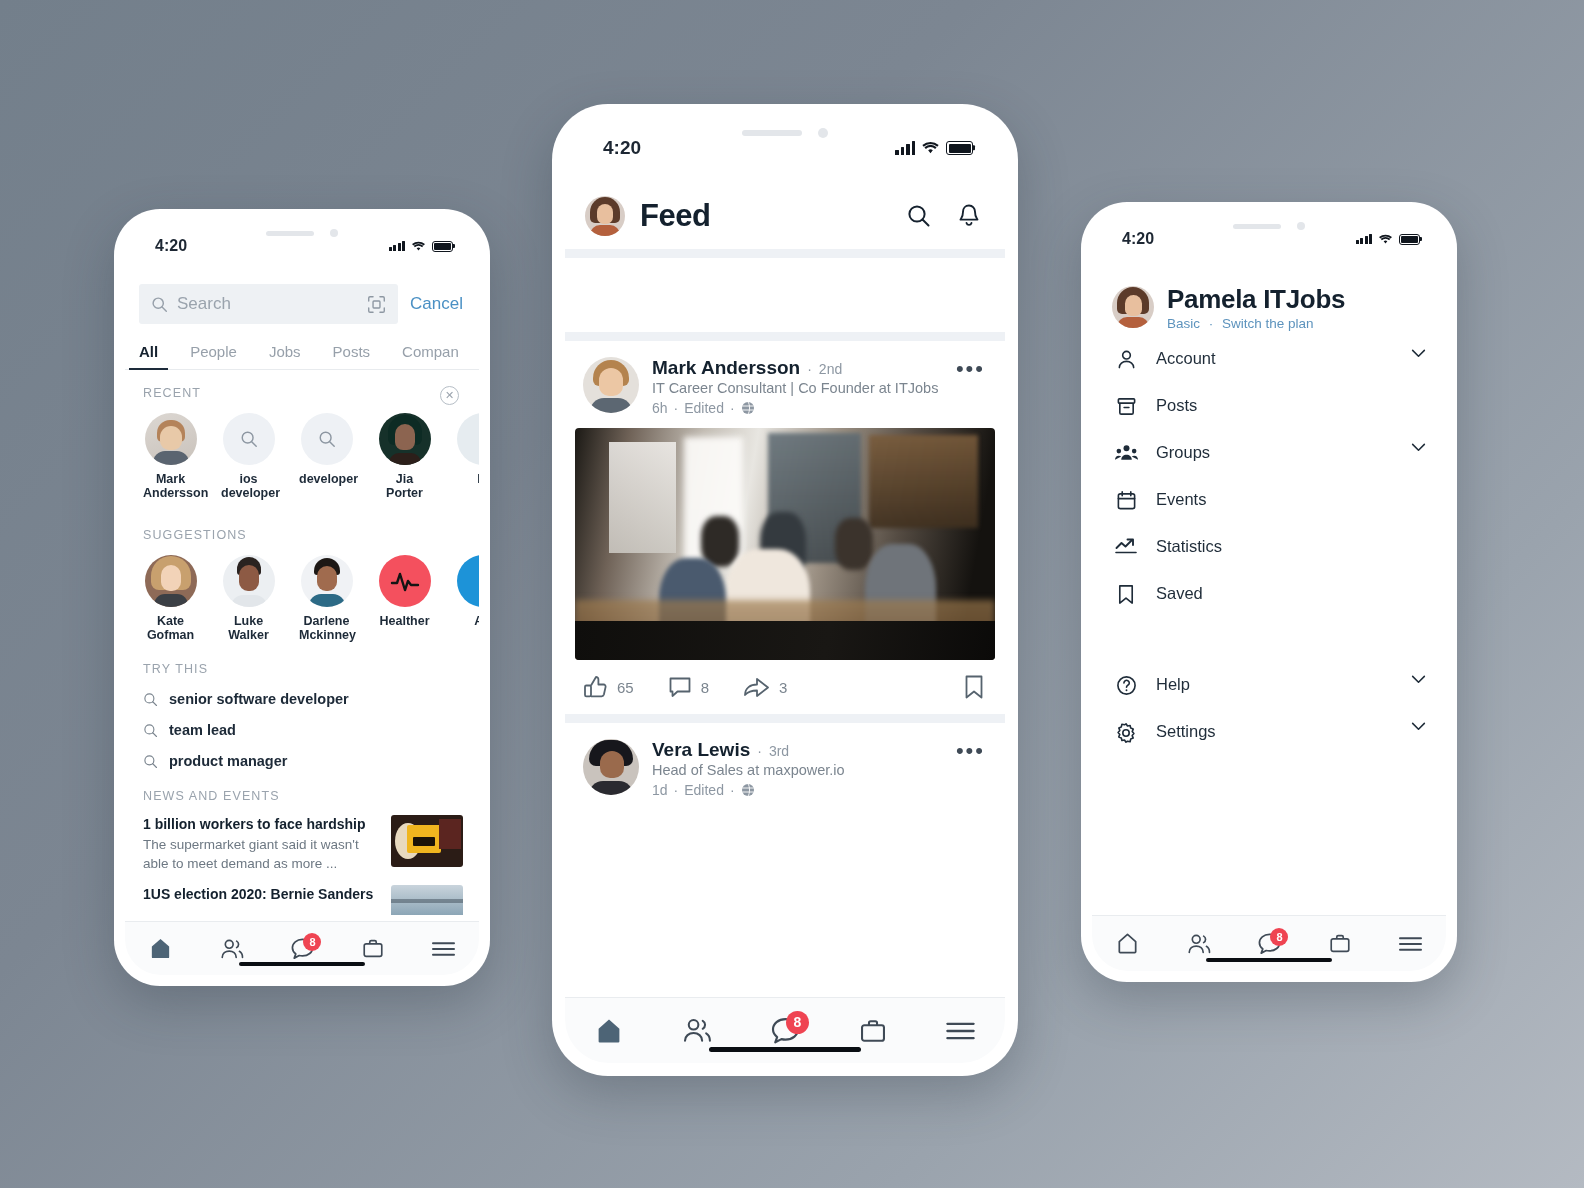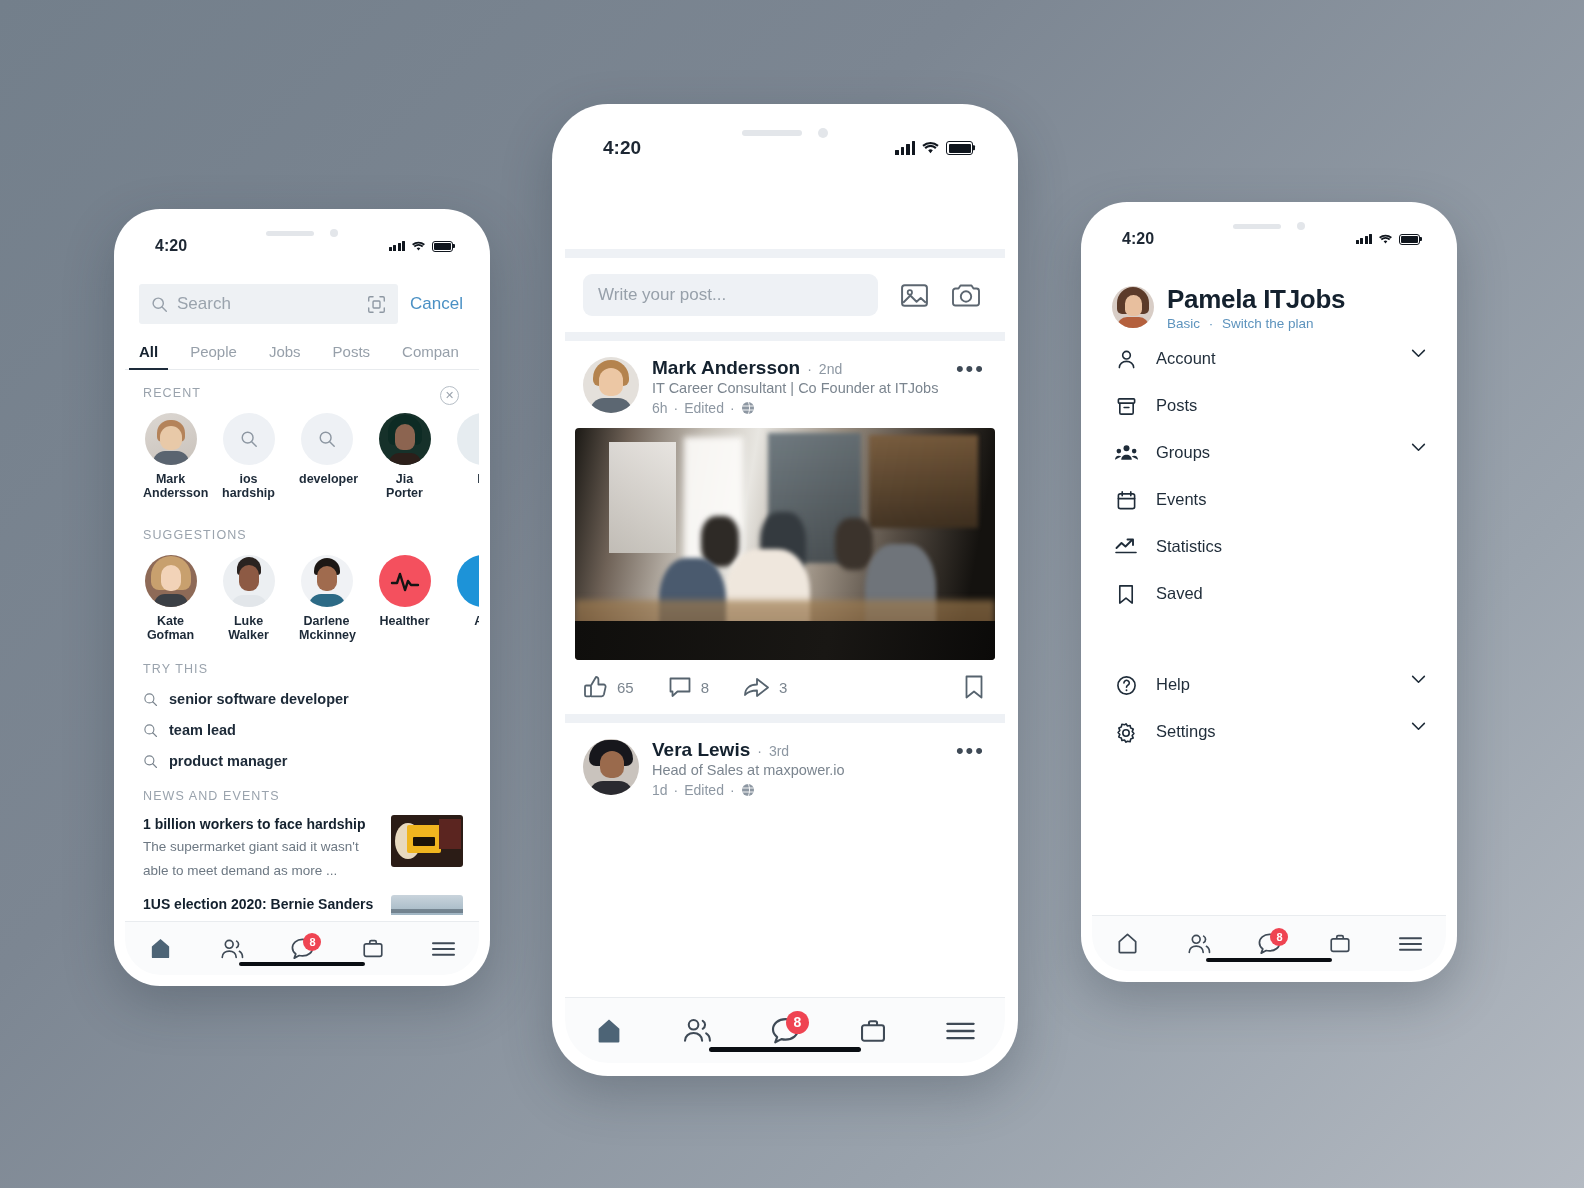--- a/index.html
+++ b/index.html
@@ -83,21 +83,21 @@
      border-radius:50%; color:#9aa3ad; font-size:11px; line-height:16px; text-align:center; }
 
   .l-try { padding: 20px 0 0 18px; }
   .l-try-item { display:flex; align-items:center; gap:11px; margin-top:15px; }
   .l-try-item .t { font-size:14.5px; color:#1d2a38; font-weight:600; }
 
   .l-news { padding: 20px 0 0 18px; }
   .l-news-item { display:flex; gap:12px; margin-top:12px; padding-right:16px; }
   .l-news-item .txt { flex:1; }
   .l-news-item .ttl { font-size:14px; font-weight:bold; color:#14212e; line-height:18px; }
-  .l-news-item .sub { font-size:13.5px; color:#6d7883; line-height:24px; margin-top:2px; }
+  .l-news-item .sub { font-size:13.5px; color:#6d7883; line-height:19px; margin-top:2px; }
   .l-news-item .thumb { width:72px; height:52px; border-radius:3px; flex:0 0 auto; overflow:hidden; position:relative; }
 
   
   .navbar { position:absolute; left:0; right:0; bottom:0; background:#fafbfc;
      border-top:1px solid #e9ecef; display:flex; align-items:center; justify-content:space-around; }
   .navitem { position:relative; display:flex; align-items:center; justify-content:center; }
   .badge { position:absolute; background:#ef4452; color:#fff; border-radius:50%;
      display:flex; align-items:center; justify-content:center; font-weight:bold; }
 
   
@@ -233,21 +233,21 @@
             </div>
             <div class="lbl">Mark Andersson</div>
           </div>
           <div class="l-chip">
             <div class="av" style="background:#eef1f5;display:flex;align-items:center;justify-content:center;">
               <svg width="18" height="18" viewBox="0 0 20 20">
                   <circle cx="8.5" cy="8.5" r="6" fill="none" stroke="#8d97a2" stroke-width="1.6"></circle>
                   <path d="M13 13l5 5" stroke="#8d97a2" stroke-width="1.6" stroke-linecap="round"></path>
                 </svg>
             </div>
-            <div class="lbl">ios hardship</div>
+            <div class="lbl">ios developer</div>
           </div>
           <div class="l-chip">
             <div class="av" style="background:#eef1f5;display:flex;align-items:center;justify-content:center;">
               <svg width="18" height="18" viewBox="0 0 20 20">
                   <circle cx="8.5" cy="8.5" r="6" fill="none" stroke="#8d97a2" stroke-width="1.6"></circle>
                   <path d="M13 13l5 5" stroke="#8d97a2" stroke-width="1.6" stroke-linecap="round"></path>
                 </svg>
             </div>
             <div class="lbl">developer</div>
           </div>
@@ -413,37 +413,41 @@
         </span>
         <svg width="19" height="14" viewBox="0 0 16 12">
             <path d="M8 10.4l2-2.4a3 3 0 00-4 0l2 2.4zM8 5.2a6 6 0 014 1.6l1.2-1.5A8 8 0 008 3.2a8 8 0 00-5.2 2.1L4 6.8a6 6 0 014-1.6zM8 .8a11 11 0 00-7 2.6l1.2 1.5A9 9 0 018 2.6a9 9 0 015.8 2.3L15 3.4A11 11 0 008 .8z" fill="#10161e"></path>
           </svg>
         <span class="batt" style="width:27px;height:14px;padding:1.5px;">
             <i></i>
           </span>
       </span>
     </div>
 
+    <div class="c-header">
+      <div class="av" style="background:#d8cdc6;">
+        <div style="position:absolute;left:5px;top:1px;width:30px;height:26px;background:#5c3b2a;border-radius:15px 15px 5px 5px;"></div>
+        <div style="position:absolute;left:12px;top:8px;width:16px;height:20px;background:#e8bf9e;border-radius:8px 8px 7px 7px;"></div>
+        <div style="position:absolute;left:5px;bottom:0;width:30px;height:11px;background:#b4603d;border-radius:10px 10px 0 0;"></div>
+      </div>
+      <div class="title">Feed</div>
+      <div class="acts">
+        <svg width="26" height="26" viewBox="0 0 26 26">
+            <circle cx="11" cy="11" r="7.6" fill="none" stroke="#16222f" stroke-width="2"></circle>
+            <path d="M16.5 16.5l6 6" stroke="#16222f" stroke-width="2" stroke-linecap="round"></path>
+          </svg>
+        <svg width="24" height="27" viewBox="0 0 24 27">
+            <path d="M12 2.5c-3.6 0-6 2.8-6 6.3 0 5.3-1.8 6.5-2.5 7.8h17c-.7-1.3-2.5-2.5-2.5-7.8 0-3.5-2.4-6.3-6-6.3z" fill="none" stroke="#16222f" stroke-width="1.9" stroke-linejoin="round"></path>
+            <path d="M9.5 20a2.6 2.6 0 005 0" fill="none" stroke="#16222f" stroke-width="1.9" stroke-linecap="round"></path>
+          </svg>
+      </div>
+    </div>
 
     <div style="position:absolute;top:132px;left:0;right:0;" class="c-divider"></div>
 
-    <div style="position:absolute;top:141px;left:0;right:0;" class="c-compose">
-      <div class="box">
-        <span>Write your post...</span>
-      </div>
-      <svg width="29" height="27" viewBox="0 0 28 26">
-          <rect x="2" y="3" width="24" height="20" rx="2.5" fill="none" stroke="#5c6670" stroke-width="1.9"></rect>
-          <circle cx="9.5" cy="10" r="2.1" fill="none" stroke="#5c6670" stroke-width="1.7"></circle>
-          <path d="M3 20l7-7 6 6 4-3.5 5 4.5" fill="none" stroke="#5c6670" stroke-width="1.9" stroke-linejoin="round"></path>
-        </svg>
-      <svg width="30" height="27" viewBox="0 0 30 26">
-          <path d="M2 8.5A2.5 2.5 0 014.5 6h3L9.5 3h11L22.5 6h3A2.5 2.5 0 0128 8.5v12a2.5 2.5 0 01-2.5 2.5h-21A2.5 2.5 0 012 20.5v-12z" fill="none" stroke="#5c6670" stroke-width="1.9" stroke-linejoin="round"></path>
-          <circle cx="15" cy="14" r="5.2" fill="none" stroke="#5c6670" stroke-width="1.9"></circle>
-        </svg>
-    </div>
 
     <div style="position:absolute;top:215px;left:0;right:0;" class="c-divider"></div>
 
     <div class="c-feed" style="top:224px;">
 
       <div class="post">
         <div class="post-head">
           <div class="av" style="background:#e4e0db;">
             <div style="position:absolute;left:10px;top:3px;width:36px;height:26px;background:#b4834e;border-radius:18px 18px 6px 6px;"></div>
             <div style="position:absolute;left:16px;top:11px;width:24px;height:28px;background:#ecc7a4;border-radius:12px 12px 10px 10px;"></div>

